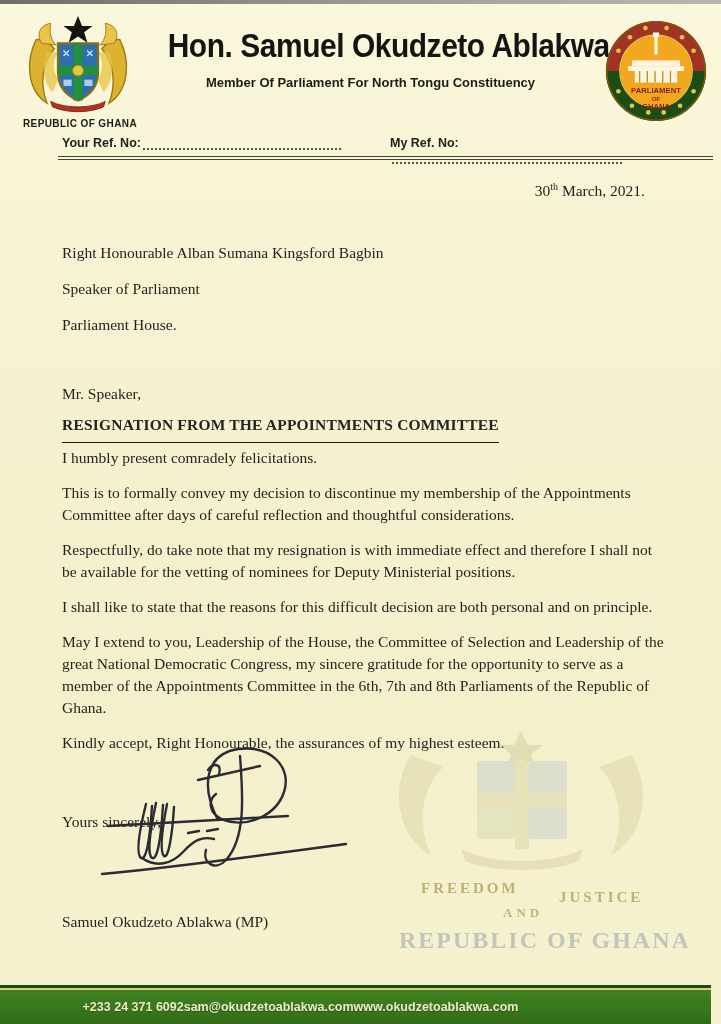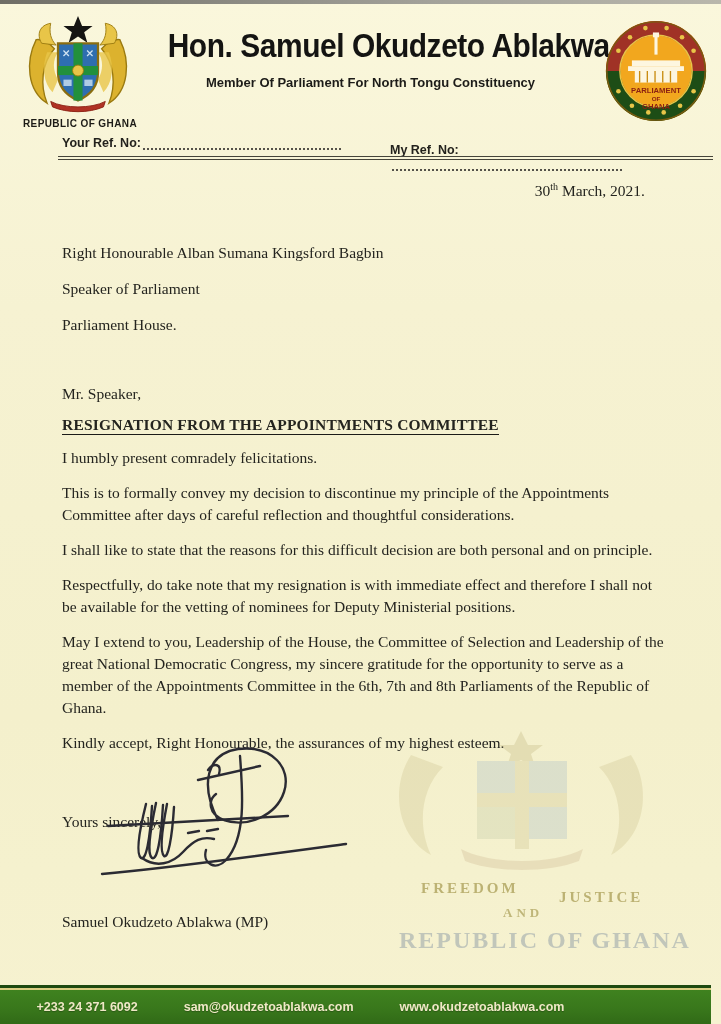--- a/index.html
+++ b/index.html
@@ -25,55 +25,55 @@
     font-family:"Liberation Sans",sans-serif;font-weight:bold;font-size:34px;
     color:#141412;white-space:nowrap;transform:scaleX(.88);transform-origin:center;
     letter-spacing:-.5px;margin:0;}
   .page-subtitle{
     font-family:"Liberation Sans",sans-serif;font-weight:bold;font-size:13px;
     color:#1c1b18;margin-top:10px;}
   
   .ref-row{position:absolute;top:130px;left:62px;right:52px;height:26px;
     font-family:"Liberation Sans",sans-serif;font-weight:bold;font-size:12.5px;color:#23221d;}
   .ref-left{position:absolute;left:0;top:6px;}
-  .ref-right{position:absolute;left:300px;top:13px;padding-left:28px;}
+  .ref-right{position:absolute;left:300px;top:6px;padding-left:28px;}
   .ref-label{vertical-align:bottom;}
   .dotted{display:inline-block;border-bottom:2px dotted #55524a;height:12px;vertical-align:bottom;margin-left:2px;}
   .dots-your{width:198px;}
   .dots-my{width:230px;}
   .double-rule{position:absolute;top:156px;left:58px;right:8px;height:2px;
     border-top:1.5px solid #45443a;border-bottom:1.5px solid #45443a;}
   
   .letter{position:absolute;top:172px;left:62px;right:56px;font-size:15.5px;line-height:22px;}
   .date-line{text-align:right;margin:4px 20px 36px 0;}
   .date-line sup{font-size:10px;}
   .recipient p{margin:0 0 7px 0;line-height:29px;}
   .salutation{margin:44px 0 0 0;}
   .subject{margin:9px 0 0 0;font-weight:bold;letter-spacing:.2px;}
-  .subject span{border-bottom:1.6px solid #1c1b18;padding-bottom:1px;}
+  .subject span{border-bottom:1.6px solid #1c1b18;padding-bottom:9px;}
   .paragraphs p{margin:13px 0 0 0;}
   .paragraphs p:first-child{margin-top:11px;}
   .closing{margin:57px 0 0 0;}
   .signatory{margin:78px 0 0 0;}
   
   .signature-svg{position:absolute;left:50px;top:740px;width:310px;height:150px;pointer-events:none;}
   
   .watermark{position:absolute;right:30px;top:725px;width:340px;height:250px;pointer-events:none;}
   .wm-emblem{position:absolute;left:30px;top:0;width:280px;height:160px;opacity:.28;}
   .wm-text{position:absolute;font-family:"Liberation Serif",serif;font-weight:bold;white-space:nowrap;}
   .wm-freedom{left:70px;top:155px;font-size:15px;letter-spacing:3px;color:rgba(168,156,84,.75);text-align:center;}
   .wm-justice{left:208px;top:164px;font-size:15px;letter-spacing:3px;color:rgba(168,156,84,.75);font-family:Liberation Serif, serif;}
   .wm-and{left:152px;top:180px;font-size:13px;letter-spacing:4px;color:rgba(168,156,84,.7);}
   .wm-republic{left:48px;top:202px;font-size:24px;letter-spacing:2px;color:rgba(150,163,170,.55);}
   
   .footer{position:absolute;left:0;bottom:0;width:711px;height:39px;}
   .footer .stripe-dark{height:3px;background:#1d4a10;}
   .footer .stripe-gold{height:2px;background:#d9cd82;}
   .footer .bar{height:34px;background:linear-gradient(180deg,#3f821f,#38761b 60%,#316a17);
-    display:flex;align-items:center;justify-content:center;gap:46px;
+    display:flex;align-items:center;justify-content:center;
     font-family:"Liberation Sans",sans-serif;font-weight:bold;font-size:12.5px;
     color:#efe8c6;transform:none;}
   .footer .bar span{transform:translateX(-55px);display:inline-block;text-shadow:0 1px 1px rgba(0,0,0,.25);}
 </style>
 </head>
 <body>
 
 <div class="page">
   <div class="photo-top-edge"></div>
 
@@ -169,23 +169,23 @@
       <p>Speaker of Parliament</p>
       <p>Parliament House.</p>
     </div>
 
     <p class="salutation">Mr. Speaker,</p>
 
     <p class="subject"><span>RESIGNATION FROM THE APPOINTMENTS COMMITTEE</span></p>
 
     <div class="paragraphs">
       <p>I humbly present comradely felicitations.</p>
-      <p>This is to formally convey my decision to discontinue my principle of the Appointments Committee after days of careful reflection and thoughtful considerations.</p>
+      <p>This is to formally convey my decision to discontinue my membership of the Appointments Committee after days of careful reflection and thoughtful considerations.</p>
+      <p>Respectfully, do take note that my resignation is with immediate effect and therefore I shall not be available for the vetting of nominees for Deputy Ministerial positions.</p>
       <p>I shall like to state that the reasons for this difficult decision are both personal and on principle.</p>
-      <p>Respectfully, do take note that my resignation is with immediate effect and therefore I shall not be available for the vetting of nominees for Deputy Ministerial positions.</p>
       <p>May I extend to you, Leadership of the House, the Committee of Selection and Leadership of the great National Democratic Congress, my sincere gratitude for the opportunity to serve as a member of the Appointments Committee in the 6th, 7th and 8th Parliaments of the Republic of Ghana.</p>
       <p>Kindly accept, Right Honourable, the assurances of my highest esteem.</p>
     </div>
 
     <p class="closing">Yours sincerely,</p>
     <p class="signatory">Samuel Okudzeto Ablakwa (MP)</p>
   </div>
 
   <svg class="signature-svg" viewBox="0 0 310 150">
     <g fill="none" stroke="#2b2b33" stroke-width="2.4" stroke-linecap="round" stroke-linejoin="round">

